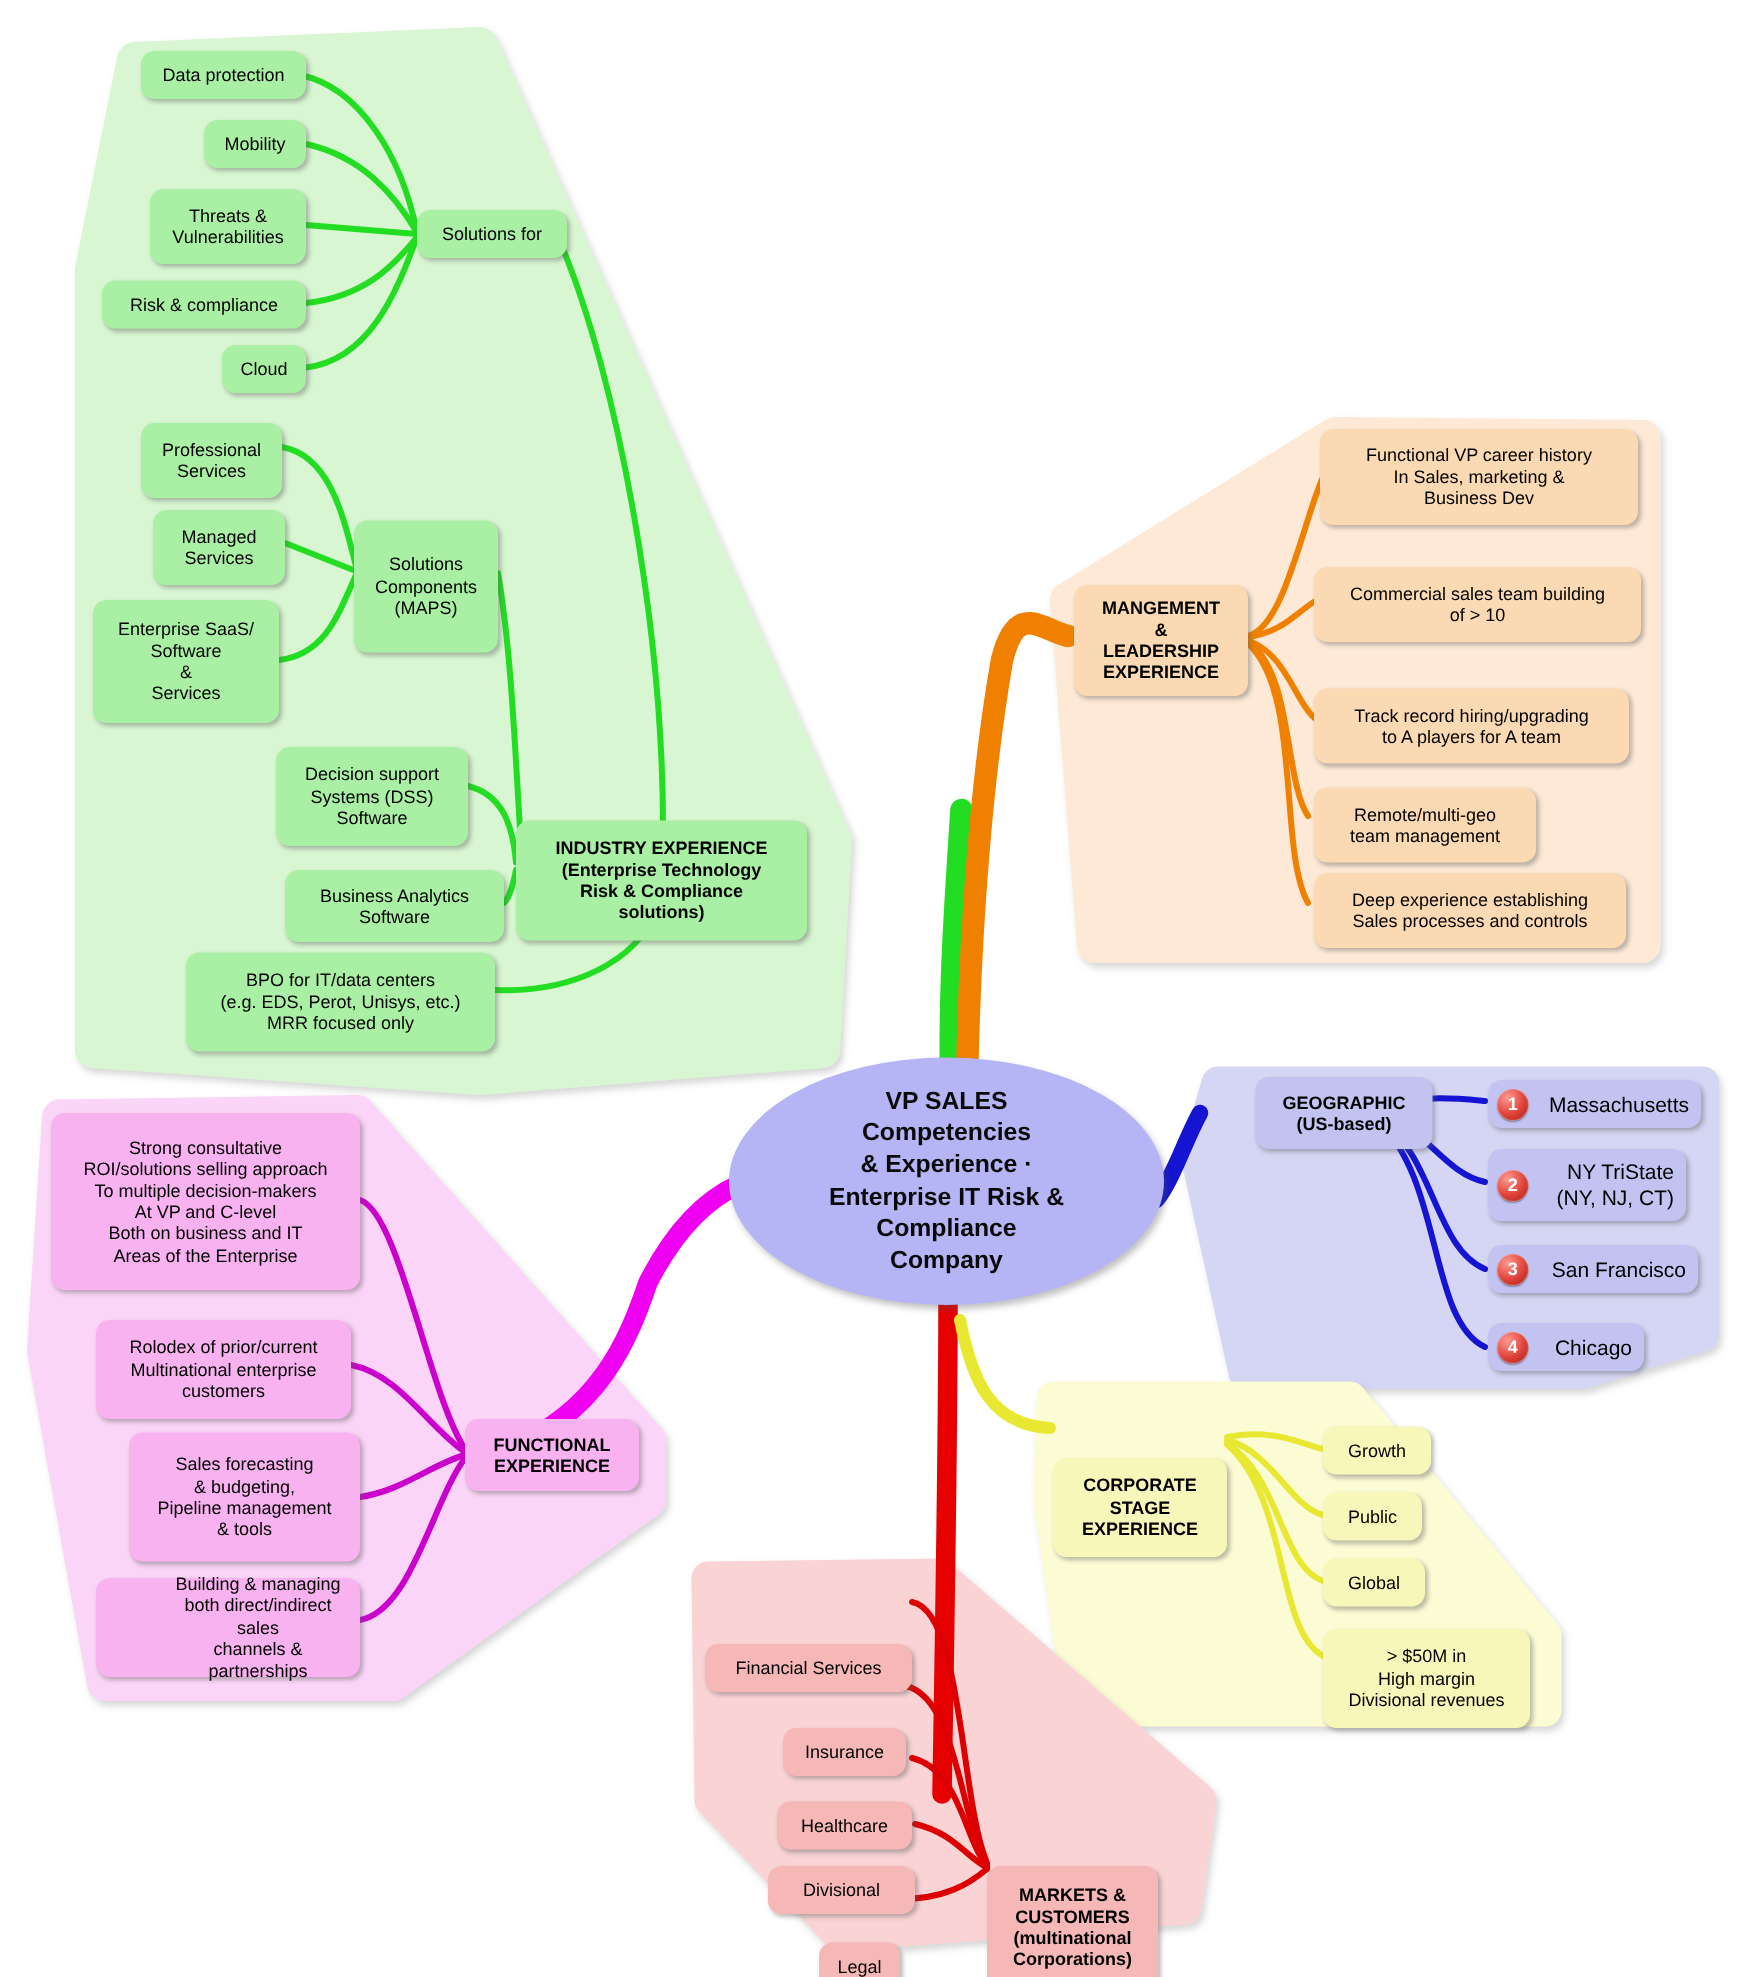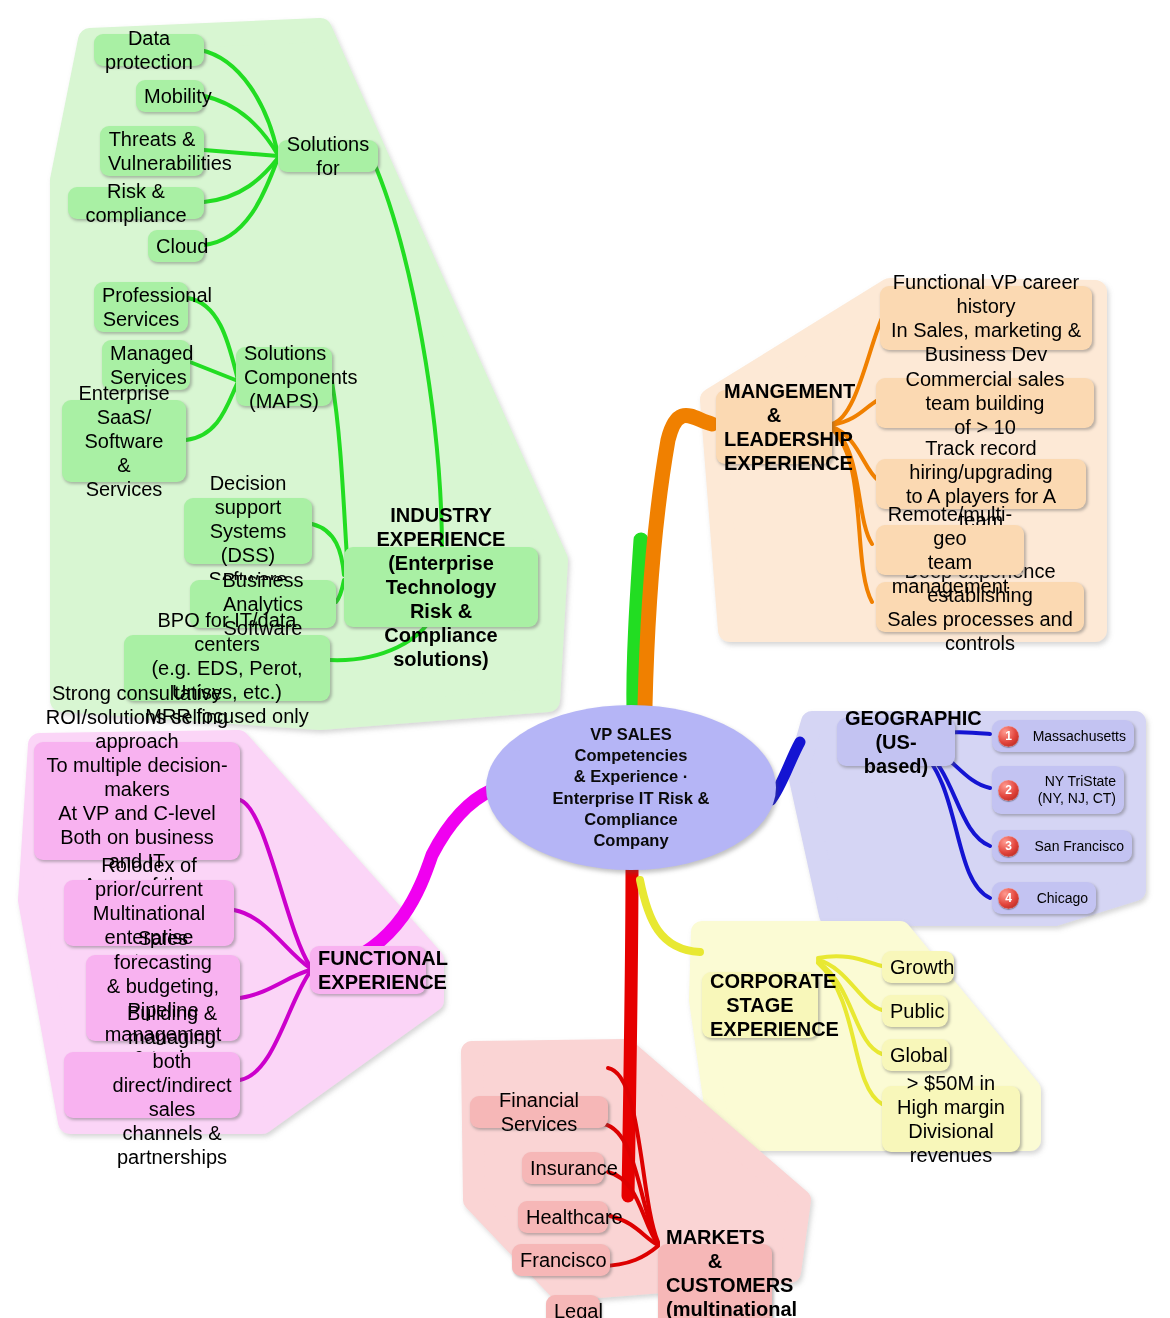--- a/index.html
+++ b/index.html
@@ -30,21 +30,21 @@
     left: 0; top: 0;
     width: 1170px;
     height: 1318px;
     pointer-events: none;
   }
   .node {
     position: absolute;
     box-sizing: border-box;
     border-radius: 9px;
     text-align: center;
-    font-size: 20px;
+    font-size: 12px;
     line-height: 1.2;
     color: #000000;
     padding: 5px 8px;
     display: flex;
     align-items: center;
     justify-content: flex-end;
     box-shadow: 1.5px 2px 3px rgba(90,90,90,0.40);
   }
   .node .txt { display: block; width: 100%; }
   .node.bold { font-weight: bold; }
@@ -199,21 +199,21 @@
 
   <div class="node green" style="left:94px; top:282px; width:94px; height:50px;">
     <span class="txt">Professional<br>Services</span>
   </div>
   <div class="node green" style="left:102px; top:340px; width:88px; height:50px;">
     <span class="txt">Managed<br>Services</span>
   </div>
   <div class="node green" style="left:62px; top:400px; width:124px; height:82px;">
     <span class="txt">Enterprise SaaS/<br>Software<br>&amp;<br>Services</span>
   </div>
-  <div class="node green" style="left:236px; top:347px; width:96px; height:59px;">
+  <div class="node green" style="left:236px; top:347px; width:96px; height:88px;">
     <span class="txt">Solutions<br>Components<br>(MAPS)</span>
   </div>
 
   <div class="node green" style="left:184px; top:498px; width:128px; height:66px;">
     <span class="txt">Decision support<br>Systems (DSS)<br>Software</span>
   </div>
   <div class="node green" style="left:190px; top:580px; width:146px; height:48px;">
     <span class="txt">Business Analytics<br>Software</span>
   </div>
   <div class="node green" style="left:124px; top:635px; width:206px; height:66px;">
@@ -301,21 +301,21 @@
   <div class="node red" style="left:470px; top:1052px; width:138px; height:32px;">
     <span class="txt">Financial Services</span>
   </div>
   <div class="node red" style="left:522px; top:1108px; width:82px; height:32px;">
     <span class="txt">Insurance</span>
   </div>
   <div class="node red" style="left:518px; top:1157px; width:90px; height:32px;">
     <span class="txt">Healthcare</span>
   </div>
   <div class="node red" style="left:512px; top:1200px; width:98px; height:32px;">
-    <span class="txt">Francisco</span>
+    <span class="txt">Divisional</span>
   </div>
   <div class="node red" style="left:546px; top:1251px; width:54px; height:32px;">
     <span class="txt">Legal</span>
   </div>
   <div class="node red bold" style="left:658px; top:1200px; width:114px; height:82px;">
     <span class="txt">MARKETS &amp;<br>CUSTOMERS<br>(multinational<br>Corporations)</span>
   </div>
 
 </div>
 

